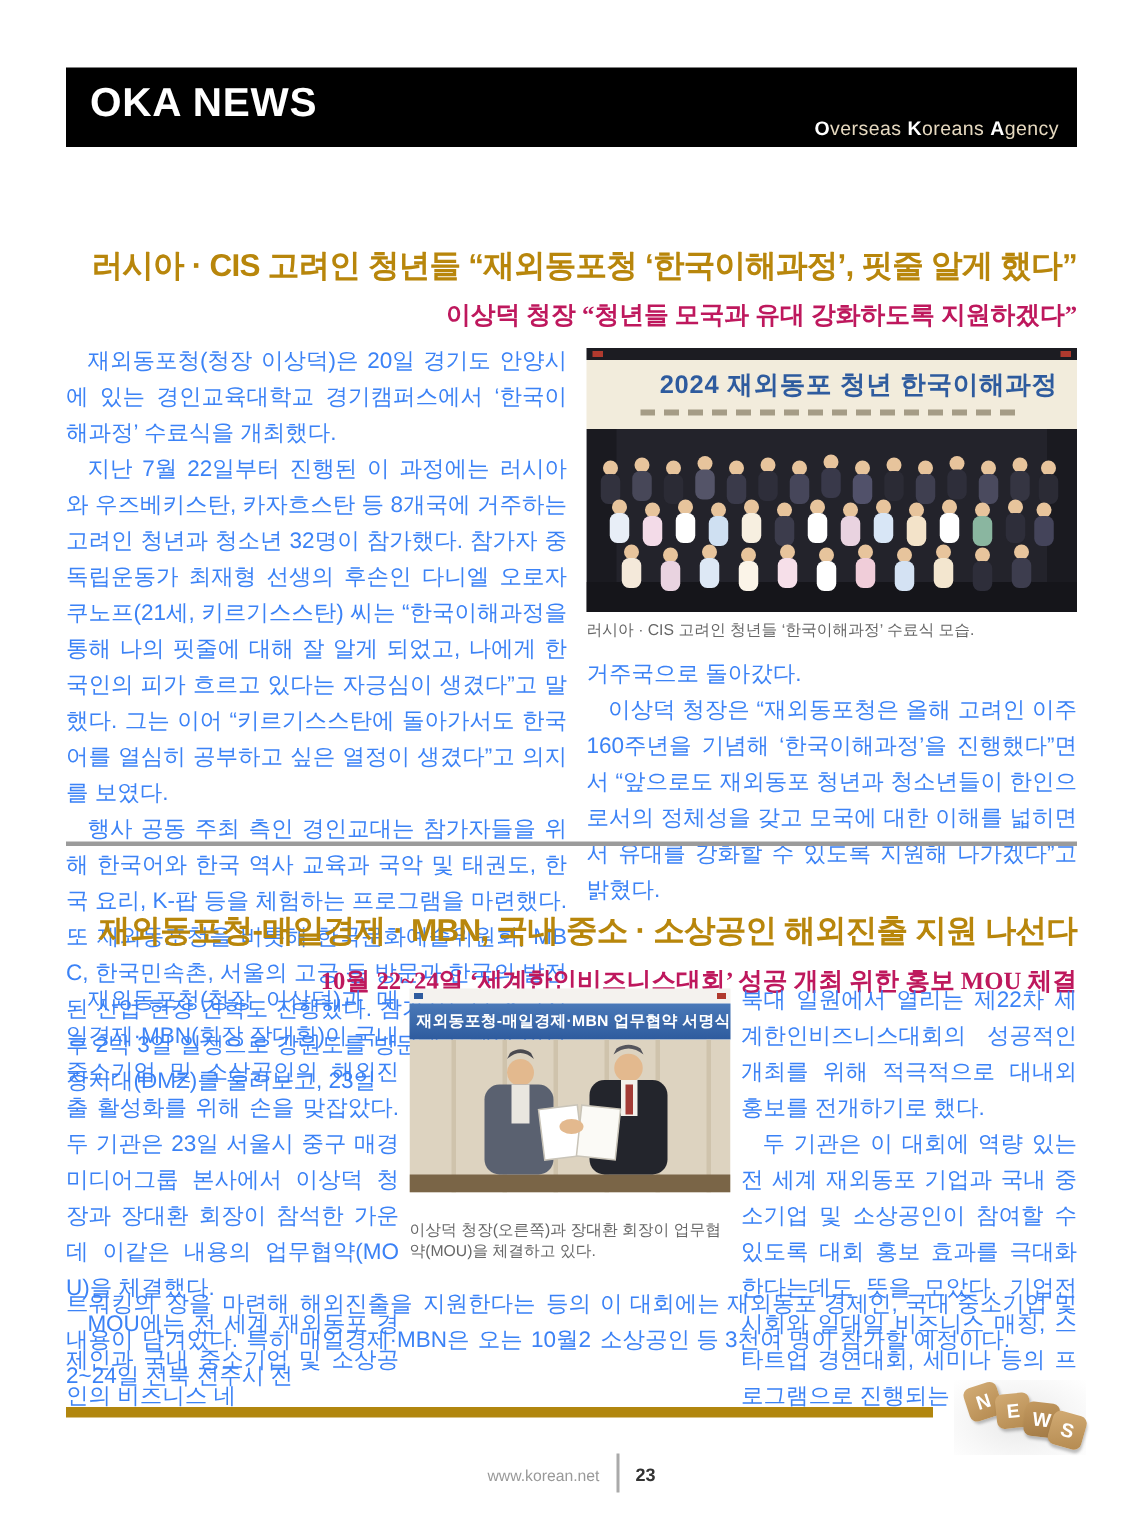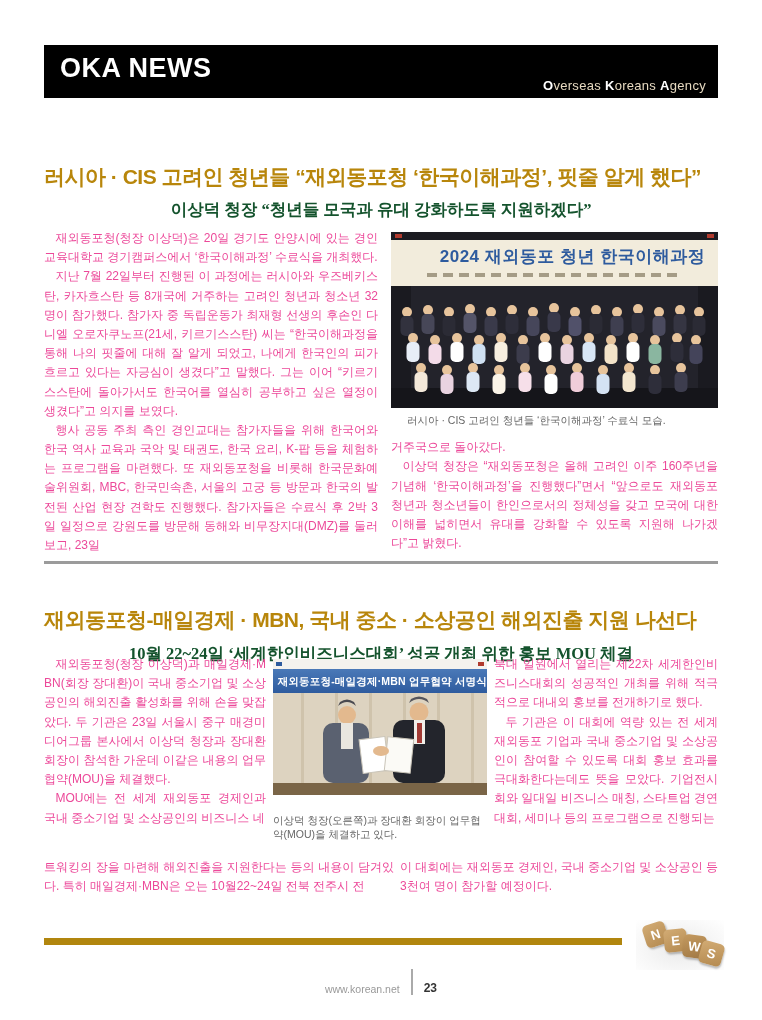--- a/index.html
+++ b/index.html
@@ -8,41 +8,41 @@
     font-family:"Liberation Sans","DejaVu Sans",sans-serif;
   }
 
   
   .masthead { position:absolute; left:44px; top:45px; width:674px; height:53px; background:#000000; }
   .masthead-title { position:absolute; left:16px; top:8px; font-size:27px; font-weight:bold; color:#ffffff; letter-spacing:0.5px; }
   .masthead-org { position:absolute; right:12px; bottom:5px; font-size:13px; color:#e6d9c0; letter-spacing:0.3px; }
   .masthead-org .cap { color:#ffffff; font-weight:bold; }
 
   
-  .art-title { position:absolute; left:44px; width:674px; text-align:left; font-size:21px; font-weight:bold; color:#b8860b; letter-spacing:-0.5px; }
-  .art-sub { position:absolute; left:44px; width:674px; text-align:center; font-size:16.5px; color:#14532d; font-family:"Liberation Serif","DejaVu Serif",serif; }
-  .body-txt { margin:0; font-size:12px; line-height:1.6; color:#ec4899; text-align:justify; text-indent:0.95em; word-break:break-all; }
+  .art-title { position:absolute; left:44px; width:674px; text-align:right; font-size:21px; font-weight:bold; color:#b8860b; letter-spacing:-0.5px; }
+  .art-sub { position:absolute; left:44px; width:674px; text-align:right; font-size:16.5px; color:#be185d; font-family:"Liberation Serif","DejaVu Serif",serif; }
+  .body-txt { margin:0; font-size:15px; line-height:1.6; color:#3b82f6; text-align:justify; text-indent:0.95em; word-break:break-all; }
   .noindent { text-indent:0; }
   .caption { font-size:10.5px; color:#666666; line-height:1.35; }
 
   
   .a1-title { top:149px; }
   .a1-sub { top:185px; }
   .a1-cols { position:absolute; left:44px; top:229px; width:674px; display:flex; gap:13px; }
   .a1-left { width:334px; }
   .a1-right { width:327px; }
 
   .photo1 { margin:3px 0 0 0; width:327px; height:176px; }
   .p1-top { height:8px; background:#1c1c22; display:flex; justify-content:space-between; align-items:center; padding:0 4px; box-sizing:border-box; }
   .p1-mark { width:7px; height:4px; background:#b03a2e; }
   .p1-banner { height:46px; background:#f2ecdc; text-align:center; }
   .p1-banner-title { font-size:17px; font-weight:800; color:#2e5b9e; letter-spacing:0.5px; padding-top:5px;padding-left:36px; }
   .p1-banner-sub { width:78%; height:4px; margin:5px auto 0; background:repeating-linear-gradient(90deg,#a59c86 0 10px, rgba(0,0,0,0) 10px 16px); }
   .p1-people { display:block; width:327px; height:122px; }
-  .a1-caption { margin:5px 0 11px 16px; }
+  .a1-caption { margin:5px 0 11px 0; }
 
   
   .divider { position:absolute; left:44px; top:561px; width:674px; height:3px; background:#9b9b9b; }
 
   
   .a2-title { top:592px; }
   .a2-sub { top:629px; }
   .a2-cols { position:absolute; left:44px; top:655px; width:674px; display:flex; gap:7px; }
   .a2-c1 { width:222px; }
   .a2-c2 { width:214px; }
@@ -65,21 +65,21 @@
   .bottom-bar { position:absolute; left:44px; top:938px; width:578px; height:7px; background:#b1860e; }
   .news-cubes { position:absolute; left:636px; top:920px; width:88px; height:50px;
     background:radial-gradient(ellipse at 50% 55%, #e9e9e9 0%, #f7f7f7 60%, #ffffff 100%); }
   .cube { position:absolute; width:23px; height:23px; border-radius:5px; color:#ffffff; font-weight:bold; font-size:13px;
     text-align:center; line-height:23px; background:linear-gradient(160deg,#d2ab74,#b48a50); box-shadow:1px 2px 2px rgba(0,0,0,0.25); }
   .cube.c0 { left:8px;  top:3px;  transform:rotate(-18deg); }
   .cube.c1 { left:28px; top:9px;  transform:rotate(-6deg); }
   .cube.c2 { left:47px; top:15px; transform:rotate(7deg); background:linear-gradient(160deg,#c49a60,#a07844); }
   .cube.c3 { left:64px; top:22px; transform:rotate(16deg); }
 
-  .page-footer { position:absolute; left:0; top:969px; width:762px; display:flex; justify-content:center; align-items:flex-end; gap:11px; }
+  .page-footer { position:absolute; left:0; top:969px; width:762px; display:flex; justify-content:center; align-items:center; gap:11px; }
   .footer-url { font-size:10.5px; color:#999999; padding-top:3px; }
   .footer-sep { width:2px; height:26px; background:#aaaaaa; }
   .footer-page { font-size:12px; font-weight:bold; color:#333333; padding-top:2px; }
 </style>
 </head>
 <body>
 
 <div class="page">
 
   <header class="masthead">

